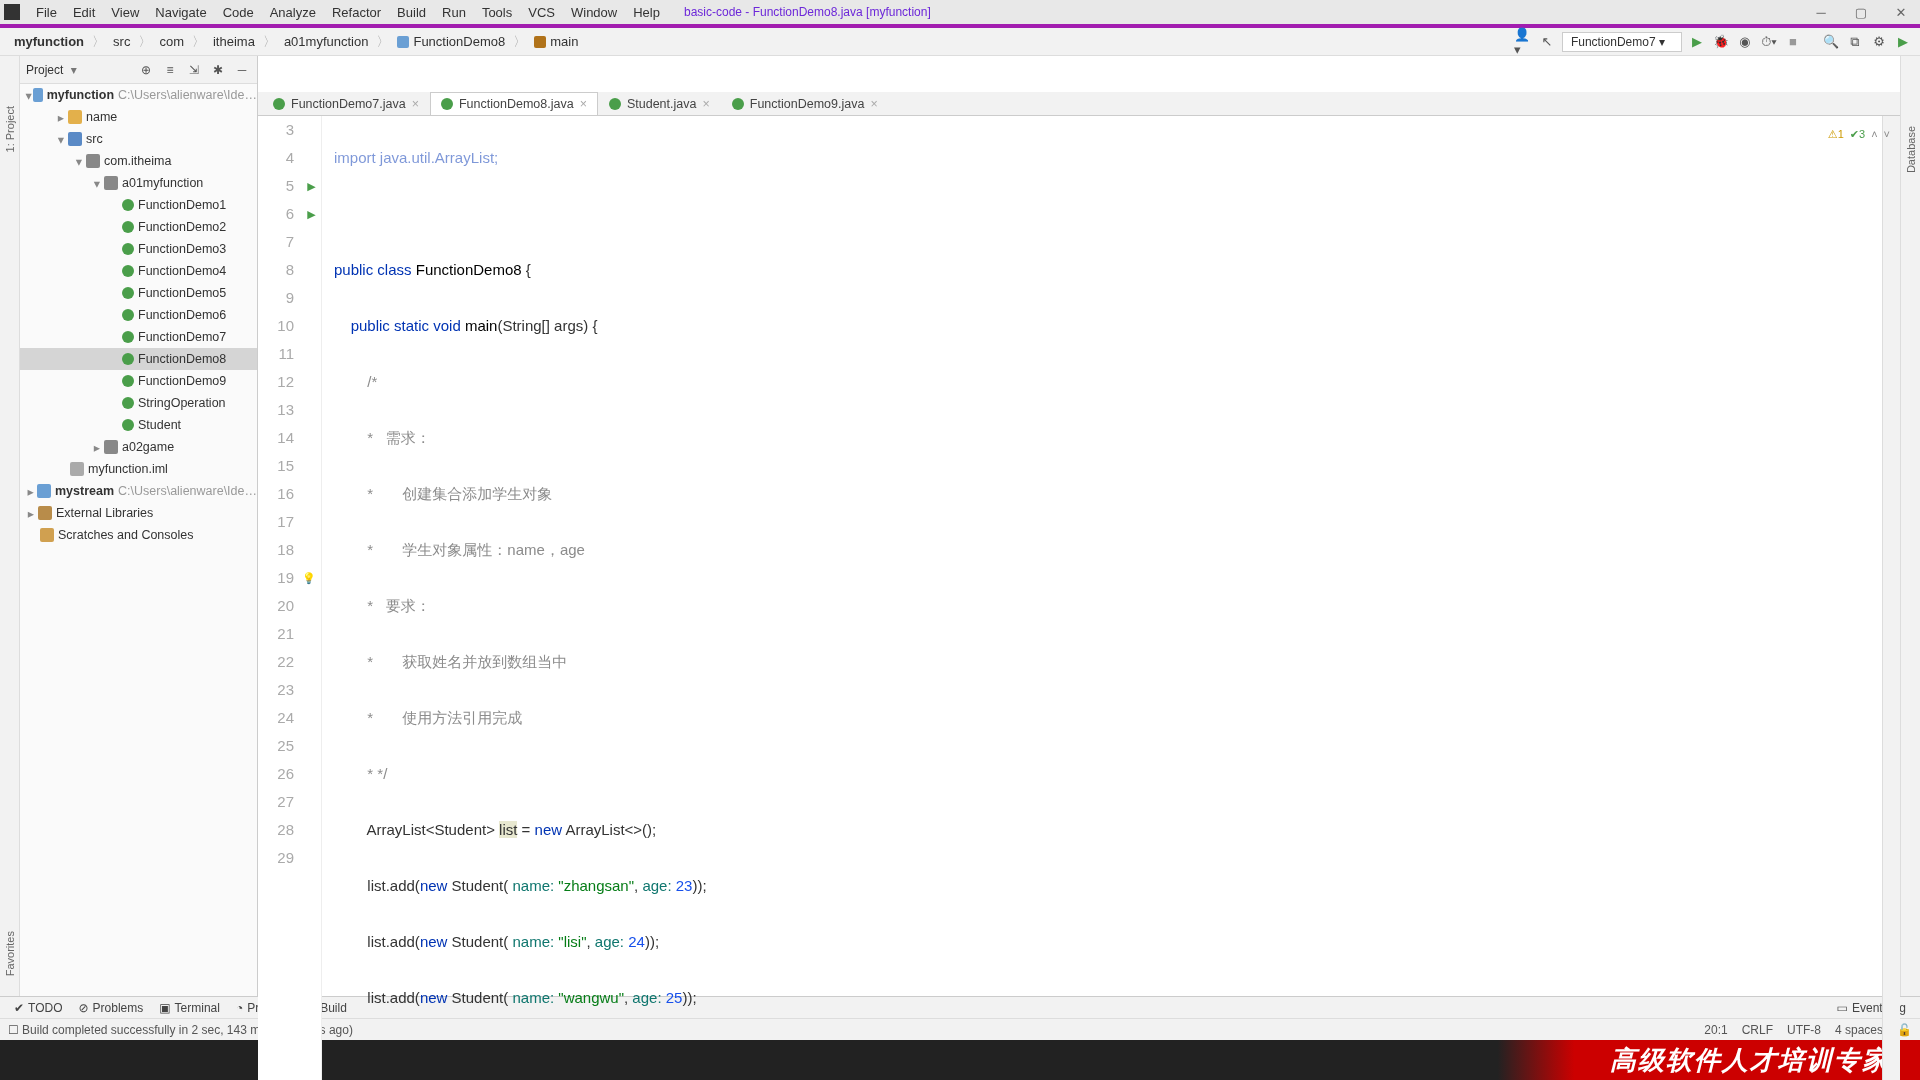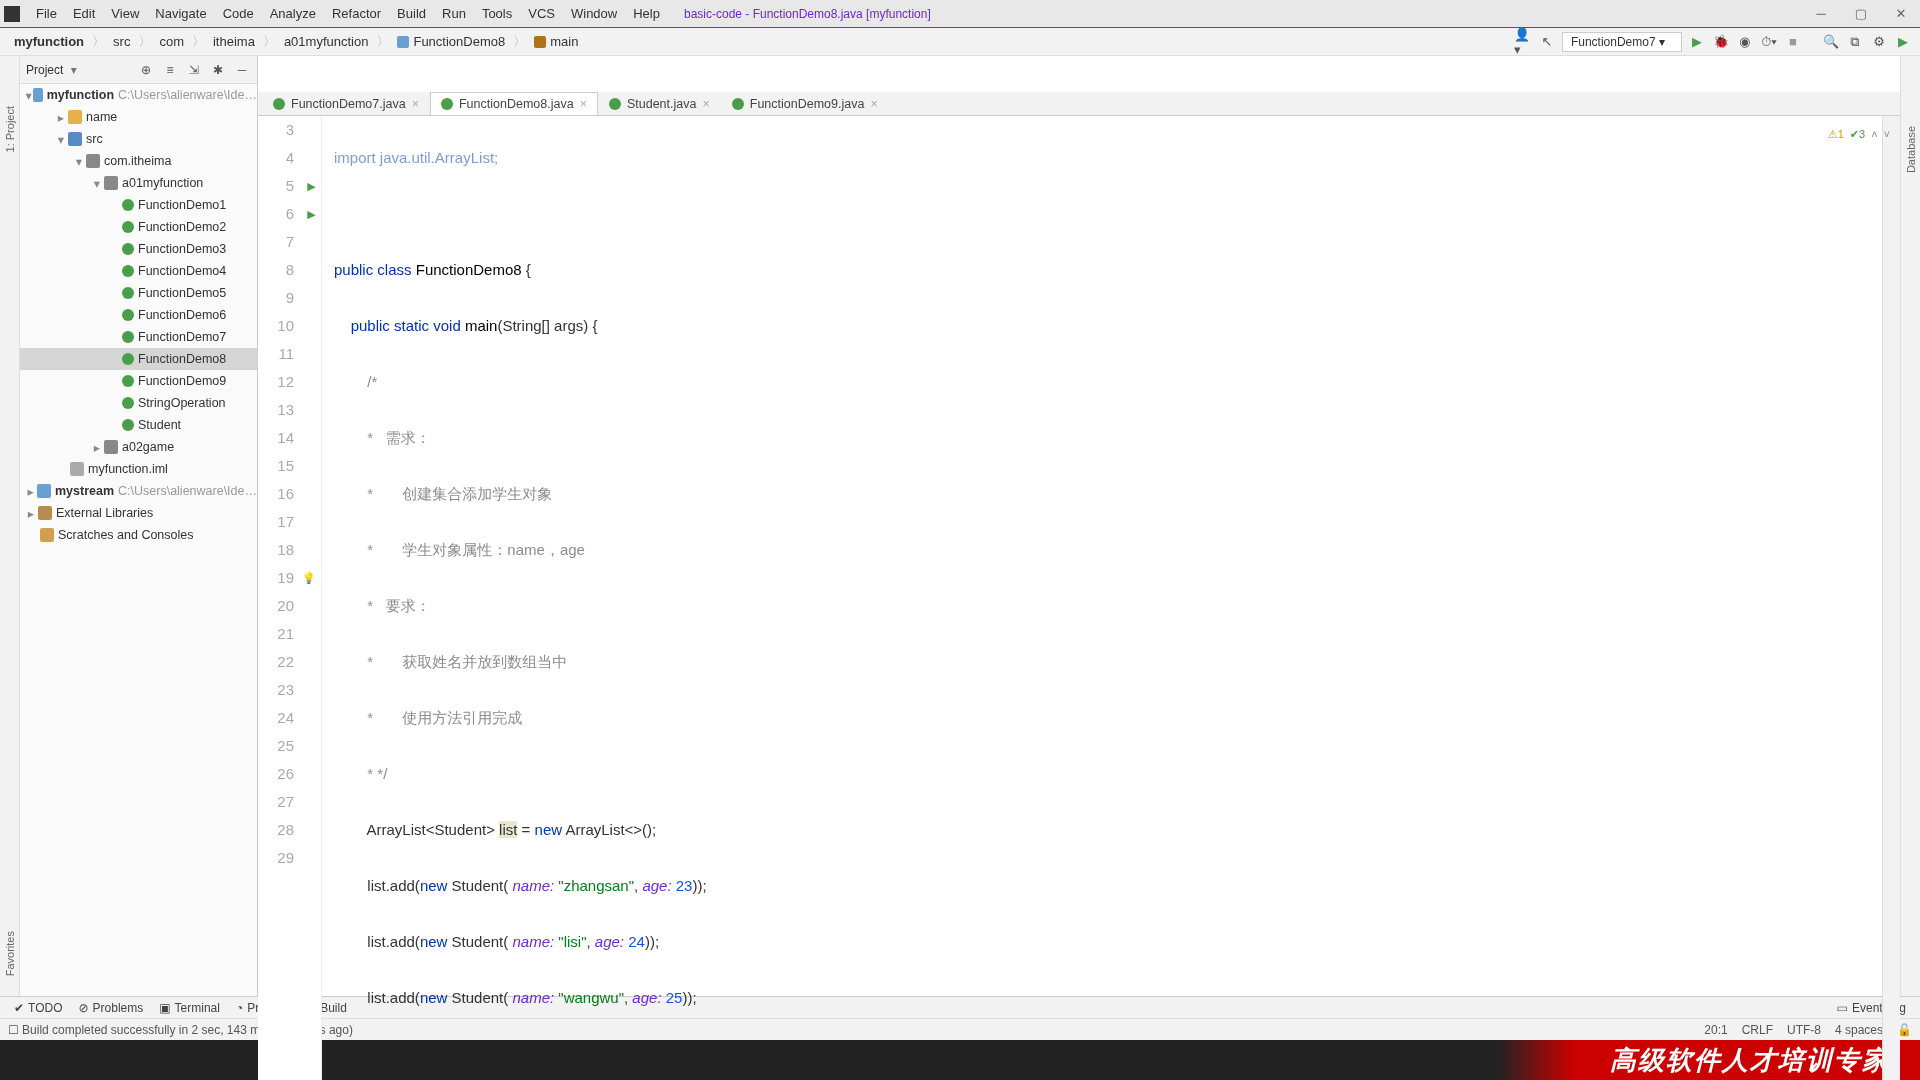--- a/index.html
+++ b/index.html
@@ -1,18 +1,18 @@
 <!DOCTYPE html>
 <html><head>
 <meta charset="utf-8">
 <style>
 * { margin: 0; padding: 0; box-sizing: border-box; font-family: "Segoe UI", Arial, sans-serif; }
 body { background: #f2f2f2; width: 1920px; height: 1080px; overflow: hidden; font-size: 13px; color: #333; }
 
-.titlebar { height: 28px; background: #e8e8e8; display: flex; align-items: center; padding: 2px 4px; border-bottom: 1px solid #a21caf; }
+.titlebar { height: 28px; background: #e8e8e8; display: flex; align-items: center; padding: 2px 4px; border-bottom: 4px solid #a21caf; }
 .titlebar .logo { width: 16px; height: 16px; background: #333; margin-right: 8px; }
 .menu-item { padding: 2px 8px; cursor: pointer; }
 .title-ctx { color: #6d28d9; margin-left: 16px; font-size: 12px; }
 .win-controls { margin-left: auto; display: flex; gap: 10px; }
 .win-controls span { width: 30px; text-align:center; color:#666; cursor:pointer; }
 
 .breadcrumb-bar { height: 28px; background: #f2f2f2; display: flex; align-items: center; padding: 0 8px; border-bottom: 1px solid #ddd; }
 .bc-item { padding: 2px 6px; display:flex; align-items:center; gap:4px; }
 .bc-sep { color:#aaa; padding:0 2px; }
 .bc-icon { width:12px; height:12px; background:#6a9fd4; border-radius:2px; display:inline-block;}
@@ -52,21 +52,21 @@
 .tab .cic{ width:12px;height:12px;background:#4a9e4a;border-radius:50%; display:inline-block;}
 
 .editor-body { flex:1; display:flex; position:relative; font-family:"JetBrains Mono","Consolas",monospace; font-size:15px; line-height:28px;}
 .gutter-num { width:44px; text-align:right; color:#aaa; padding-right:8px; background:#fff; user-select:none;}
 .gutter-num div{ height:28px;}
 .gutter-run { width:20px; background:#fff; border-right:1px solid #eee;}
 .gutter-run div{height:28px; text-align:center; color:#4a9e4a; font-size:11px;}
 .code { flex:1; padding-left:12px; white-space:pre; position:relative;}
 .code-line { height:28px;}
 .hl-cur { background:#fcfce8;}
-.kw{color:#0033b3;} .str{color:#067d17;} .num{color:#1750eb;} .cm{color:#8c8c8c;} .grey{color:#6d28d9;font-style:italic;} .type{color:#000;}
+.kw{color:#0033b3;} .str{color:#067d17;} .num{color:#1750eb;} .cm{color:#8c8c8c;} .grey{color:#0f766e;} .type{color:#000;}
 .hl-bg{ background:#e8e8d0; }
 .bulb { position:absolute; color:#e3b04b; font-size:14px;}
 
 .right-rail { width:18px; background:#f2f2f2; border-left:1px solid #ddd;}
 .inspect-badges { position:absolute; top:4px; right:10px; font-size:11px; display:flex; gap:6px; align-items:center;}
 .inspect-badges .warn{ color:#c90;} .inspect-badges .ok{ color:#4a9e4a;} .inspect-badges .ar{color:#888;}
 
 .right-gutter { width:20px; background:#f2f2f2; border-left:1px solid #ddd; display:flex; flex-direction:column; align-items:center; padding-top:60px;}
 
 .bottom-tabs { height:22px; background:#f2f2f2; border-top:1px solid #ccc; display:flex; align-items:center; padding:0 6px; font-size:12px;}

